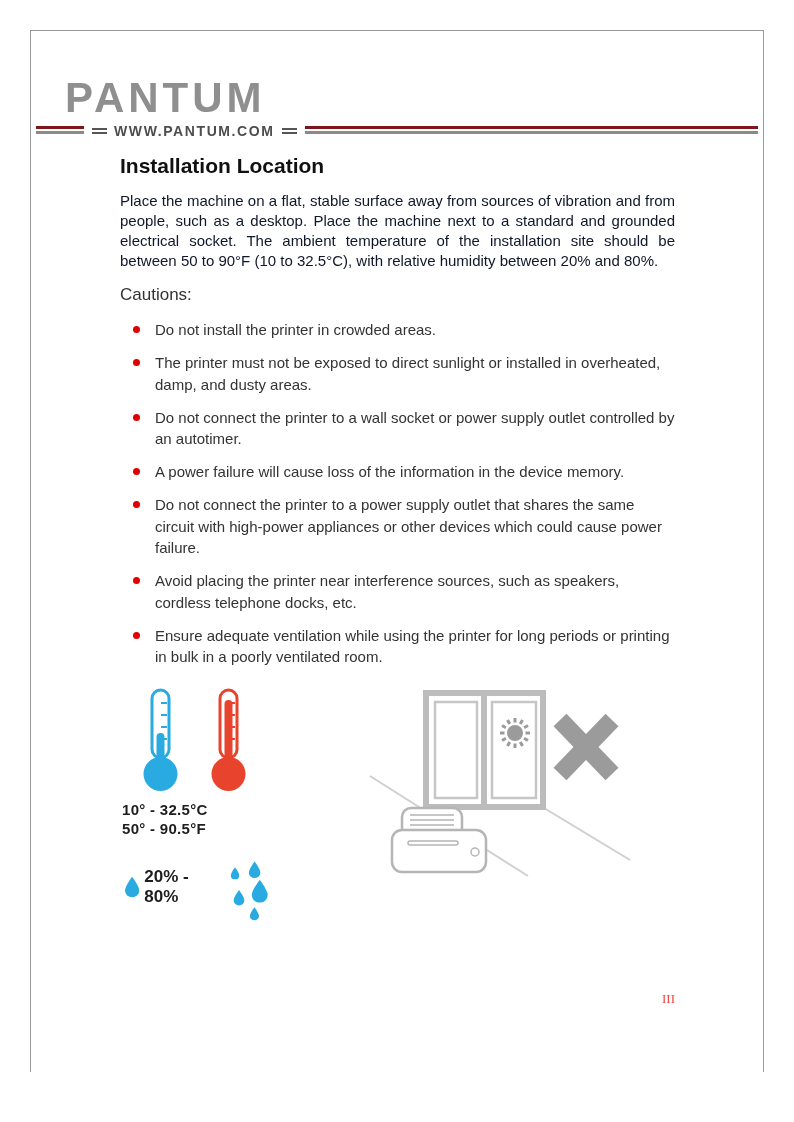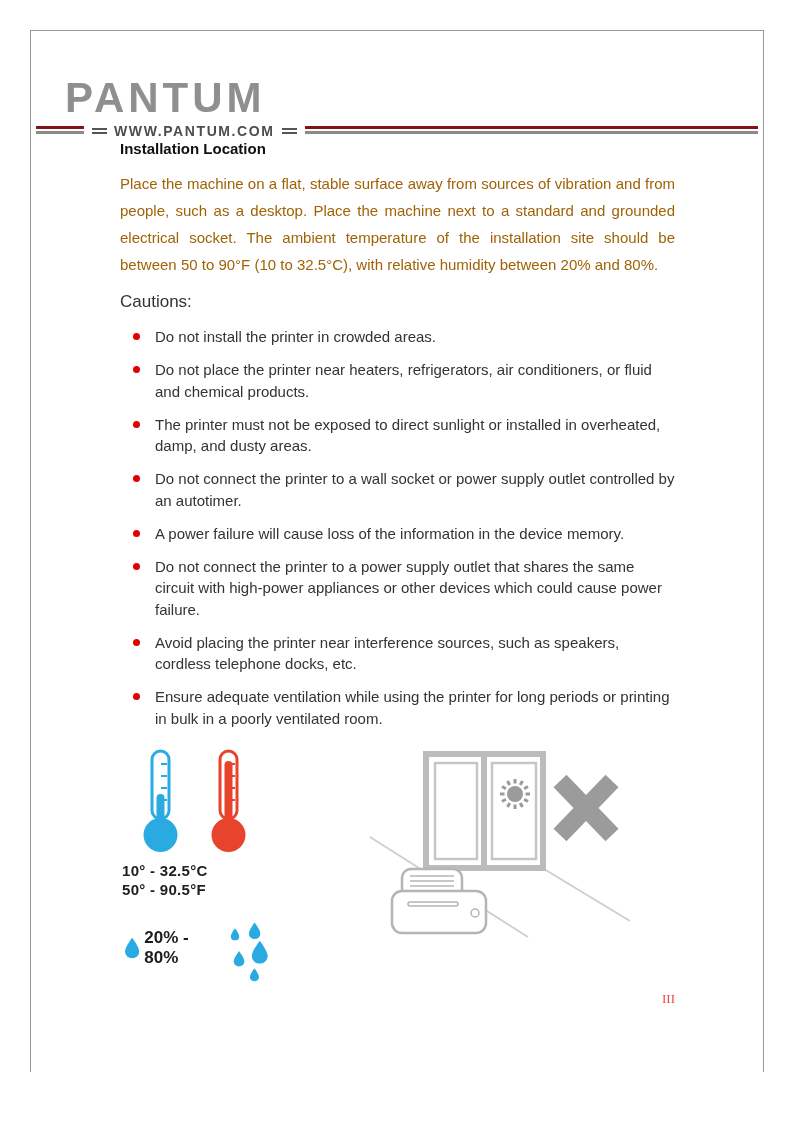--- a/index.html
+++ b/index.html
@@ -23,22 +23,22 @@
   .bar-gap  { height:2px; }
   .bar-gray { height:3px; background:#8a8a8a; }
   .site-label {
     position:absolute; left:48px; top:-3px; height:16px; background:#fff;
     padding:0 8px; display:flex; align-items:center; gap:7px;
   }
   .site-label .txt { font-size:14px; font-weight:bold; color:#4d4d4d; letter-spacing:1.6px; }
   .dbar { width:15px; height:6px; border-top:2px solid #555; border-bottom:2px solid #555; }
   
   .content { padding:0 88px 0 89px; }
-  .title { margin-top:0; font-size:15px; font-weight:bold; color:#101010; }
-  .intro { margin-top:13px; font-size:15px; line-height:27px; text-align:justify; color:#a16207; }
+  .title { margin-top:14px; font-size:21px; font-weight:bold; color:#101010; }
+  .intro { margin-top:13px; font-size:15px; line-height:20px; text-align:justify; color:#0f172a; }
   .cautions-label { margin-top:14px; font-size:17px; color:#333; }
   .bullet-list { margin-top:14px; }
   .bullet-item { display:flex; margin-bottom:11.5px; }
   .bullet { flex:0 0 auto; width:7px; height:7px; border-radius:50%; background:#e00000; margin:7px 0 0 13px; }
   .bullet-text { margin-left:15px; font-size:15px; line-height:21.5px; color:#333; }
   
   .illustration { position:relative; margin-top:18px; height:218px; }
   .thermo-block { position:absolute; left:2px; top:0; width:150px; }
   .temp-label { font-size:15px; font-weight:bold; color:#1d1d1d; line-height:19px; letter-spacing:0.3px; }
   .humidity-row { margin-top:12px; display:flex; align-items:center; gap:5px; padding-left:3px; }
@@ -79,24 +79,20 @@
 
     <div class="content">
       <div class="title">Installation Location</div>
       <p class="intro">Place the machine on a flat, stable surface away from sources of vibration and from people, such as a desktop. Place the machine next to a standard and grounded electrical socket. The ambient temperature of the installation site should be between 50 to 90°F (10 to 32.5°C), with relative humidity between 20% and 80%.</p>
       <div class="cautions-label">Cautions:</div>
 
       <div class="bullet-list">
         <div class="bullet-item">
           <span class="bullet"></span>
           <span class="bullet-text">Do not install the printer in crowded areas.</span>
-        </div>
-        <div class="bullet-item">
-          <span class="bullet"></span>
-          <span class="bullet-text">Do not place the printer near heaters, refrigerators, air conditioners, or fluid and chemical products.</span>
         </div>
         <div class="bullet-item">
           <span class="bullet"></span>
           <span class="bullet-text">The printer must not be exposed to direct sunlight or installed in overheated, damp, and dusty areas.</span>
         </div>
         <div class="bullet-item">
           <span class="bullet"></span>
           <span class="bullet-text">Do not connect the printer to a wall socket or power supply outlet controlled by an autotimer.</span>
         </div>
         <div class="bullet-item">

